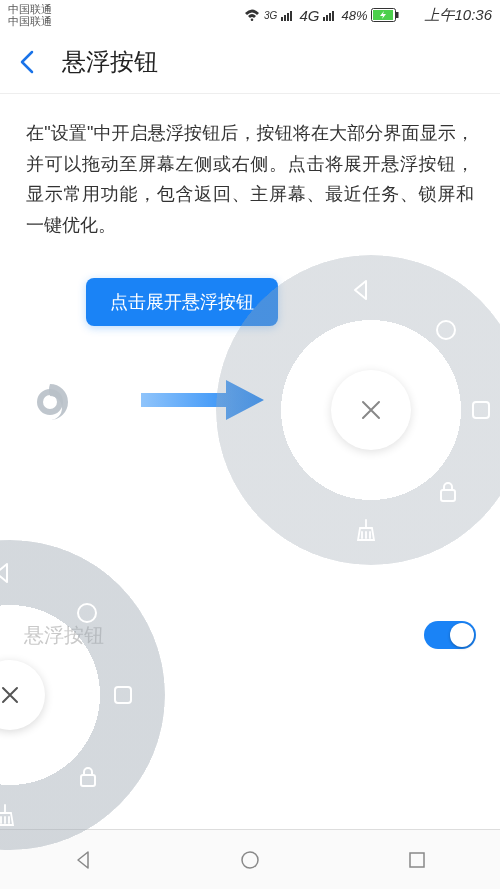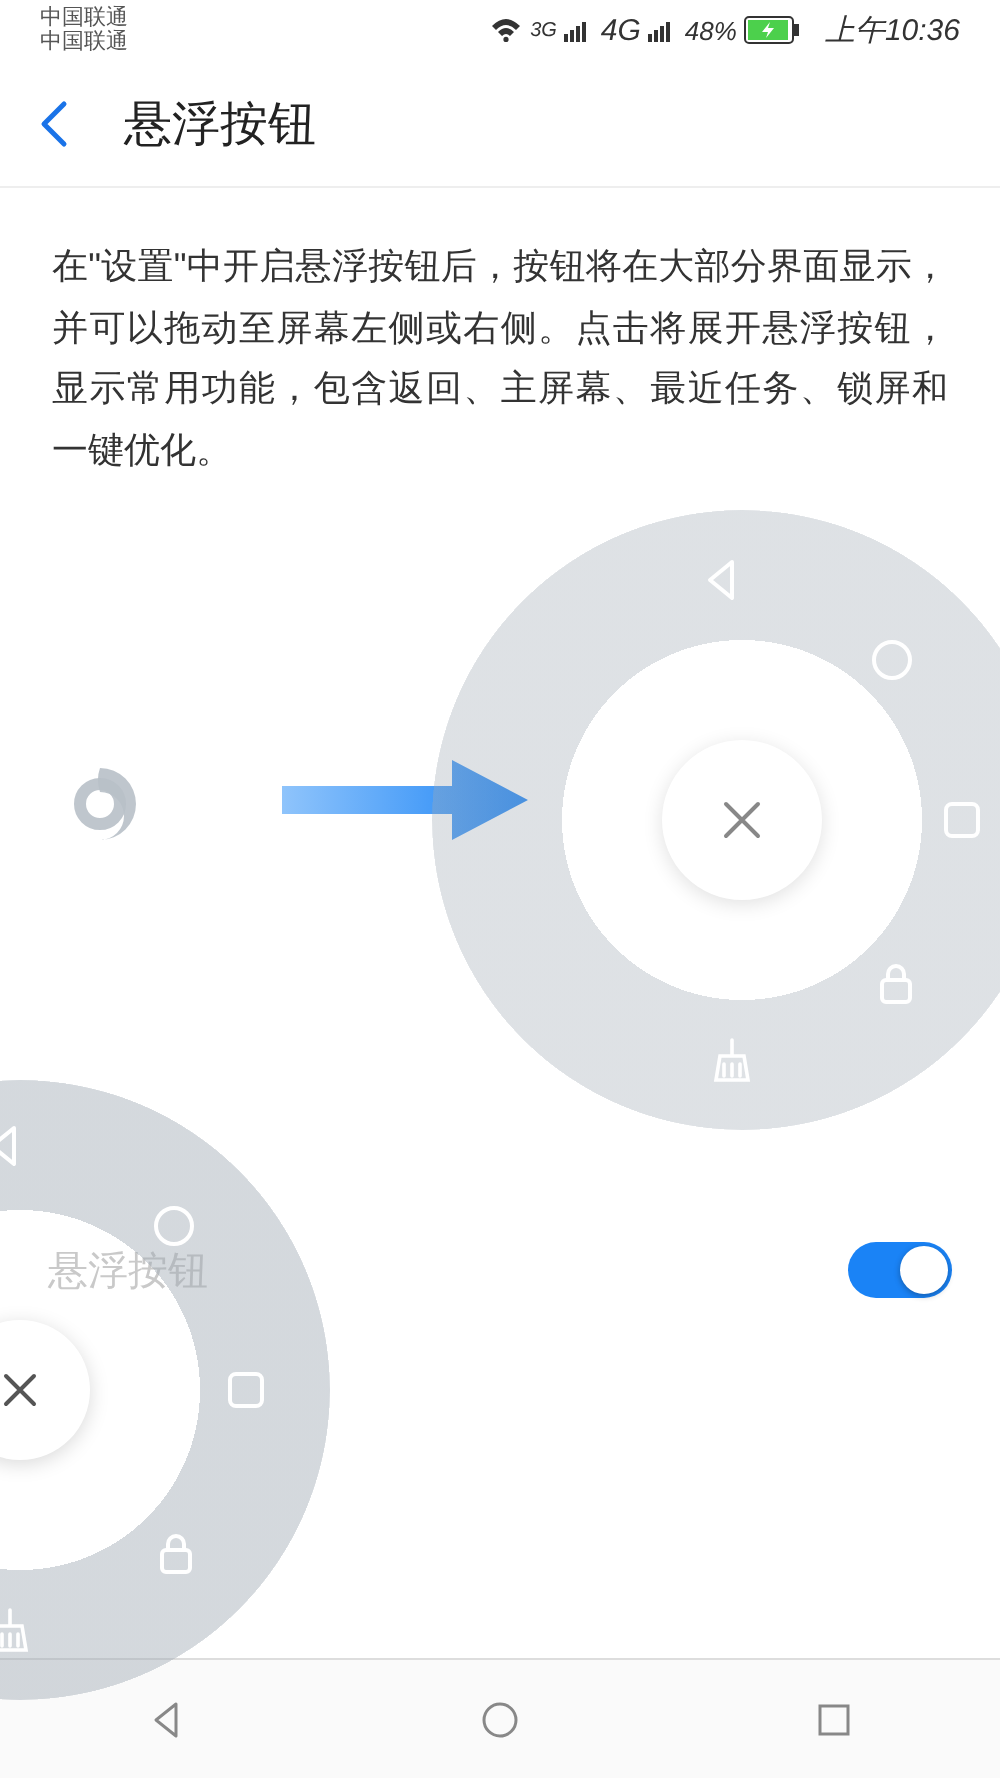--- a/index.html
+++ b/index.html
@@ -1,19 +1,19 @@
 <!DOCTYPE html>
 <html><head>
 <meta charset="utf-8">
 <style>
   * { margin: 0; padding: 0; box-sizing: border-box; }
   html, body { width: 500px; height: 889px; font-family: -apple-system, "Helvetica Neue", Arial, sans-serif; background: #fff; overflow: hidden; }
   
   
-  .status-bar { height: 30px; display: flex; justify-content: space-between; align-items: center; padding: 0 20px; font-size: 12px; color: #333; text-align: right; }
+  .status-bar { height: 30px; display: flex; justify-content: space-between; align-items: center; padding: 0 8px; font-size: 12px; color: #333; text-align: right; }
   .status-left { font-size: 11px; line-height: 1.1; color: #555; }
   .status-right { display: flex; align-items: center; gap: 4px; font-size: 13px; font-style: italic; }
   .status-right span { display: inline-flex; align-items: center; }
   
   
   .header { height: 64px; display: flex; align-items: center; padding: 0 12px; gap: 20px; border-bottom: 1px solid #eee; }
   .back-arrow { width: 30px; height: 30px; display: flex; align-items: center; justify-content: center; color: #1a73e8; }
   .header-title { font-size: 24px; font-weight: 500; color: #222; }
   
   
@@ -84,37 +84,38 @@
     </span>
     <span>48%</span>
     <span>
       <svg width="28" height="14" viewBox="0 0 28 14">
           <rect x="0.5" y="0.5" width="24" height="13" rx="2" fill="none" stroke="#333"></rect>
           <rect x="2" y="2" width="20" height="10" fill="#4cd04c"></rect>
           <rect x="25" y="4" width="2.5" height="6" fill="#333"></rect>
           <path d="M13 3 L9 8 L12 8 L11 11 L15 6 L12 6 Z" fill="#fff"></path>
         </svg>
     </span>
-    <span style="font-size:15px;margin-left:8px">上午10:36</span>
+    <span style="font-size:15px;margin-left:21px">上午10:36</span>
   </div>
 </div>
 
 <div class="header">
   <div class="back-arrow">
     <svg width="26" height="26" viewBox="0 0 26 26">
         <path d="M18 3 L8 13 L18 23" stroke="#1a73e8" stroke-width="2.5" fill="none" stroke-linecap="round" stroke-linejoin="round"></path>
       </svg>
   </div>
   <div class="header-title">悬浮按钮</div>
 </div>
 
 <div class="content">
   <p class="description">在"设置"中开启悬浮按钮后，按钮将在大部分界面显示，并可以拖动至屏幕左侧或右侧。点击将展开悬浮按钮，显示常用功能，包含返回、主屏幕、最近任务、锁屏和一键优化。</p>
 
   <div class="illustration">
+    <div class="tooltip-badge">点击展开悬浮按钮</div>
 
     <div class="collapsed-circle">
       <svg width="48" height="48" viewBox="0 0 48 48">
         <path d="M24 6 A18 18 0 0 1 24 42 A12 12 0 0 0 24 18 A18 18 0 0 1 24 6" fill="#b8c0c8" opacity="0.9"></path>
         <circle cx="24" cy="24" r="10" fill="none" stroke="#b8c0c8" stroke-width="6" opacity="0.9"></circle>
       </svg>
     </div>
 
     <div class="arrow-right">
       <svg width="130" height="50" viewBox="0 0 130 50">

